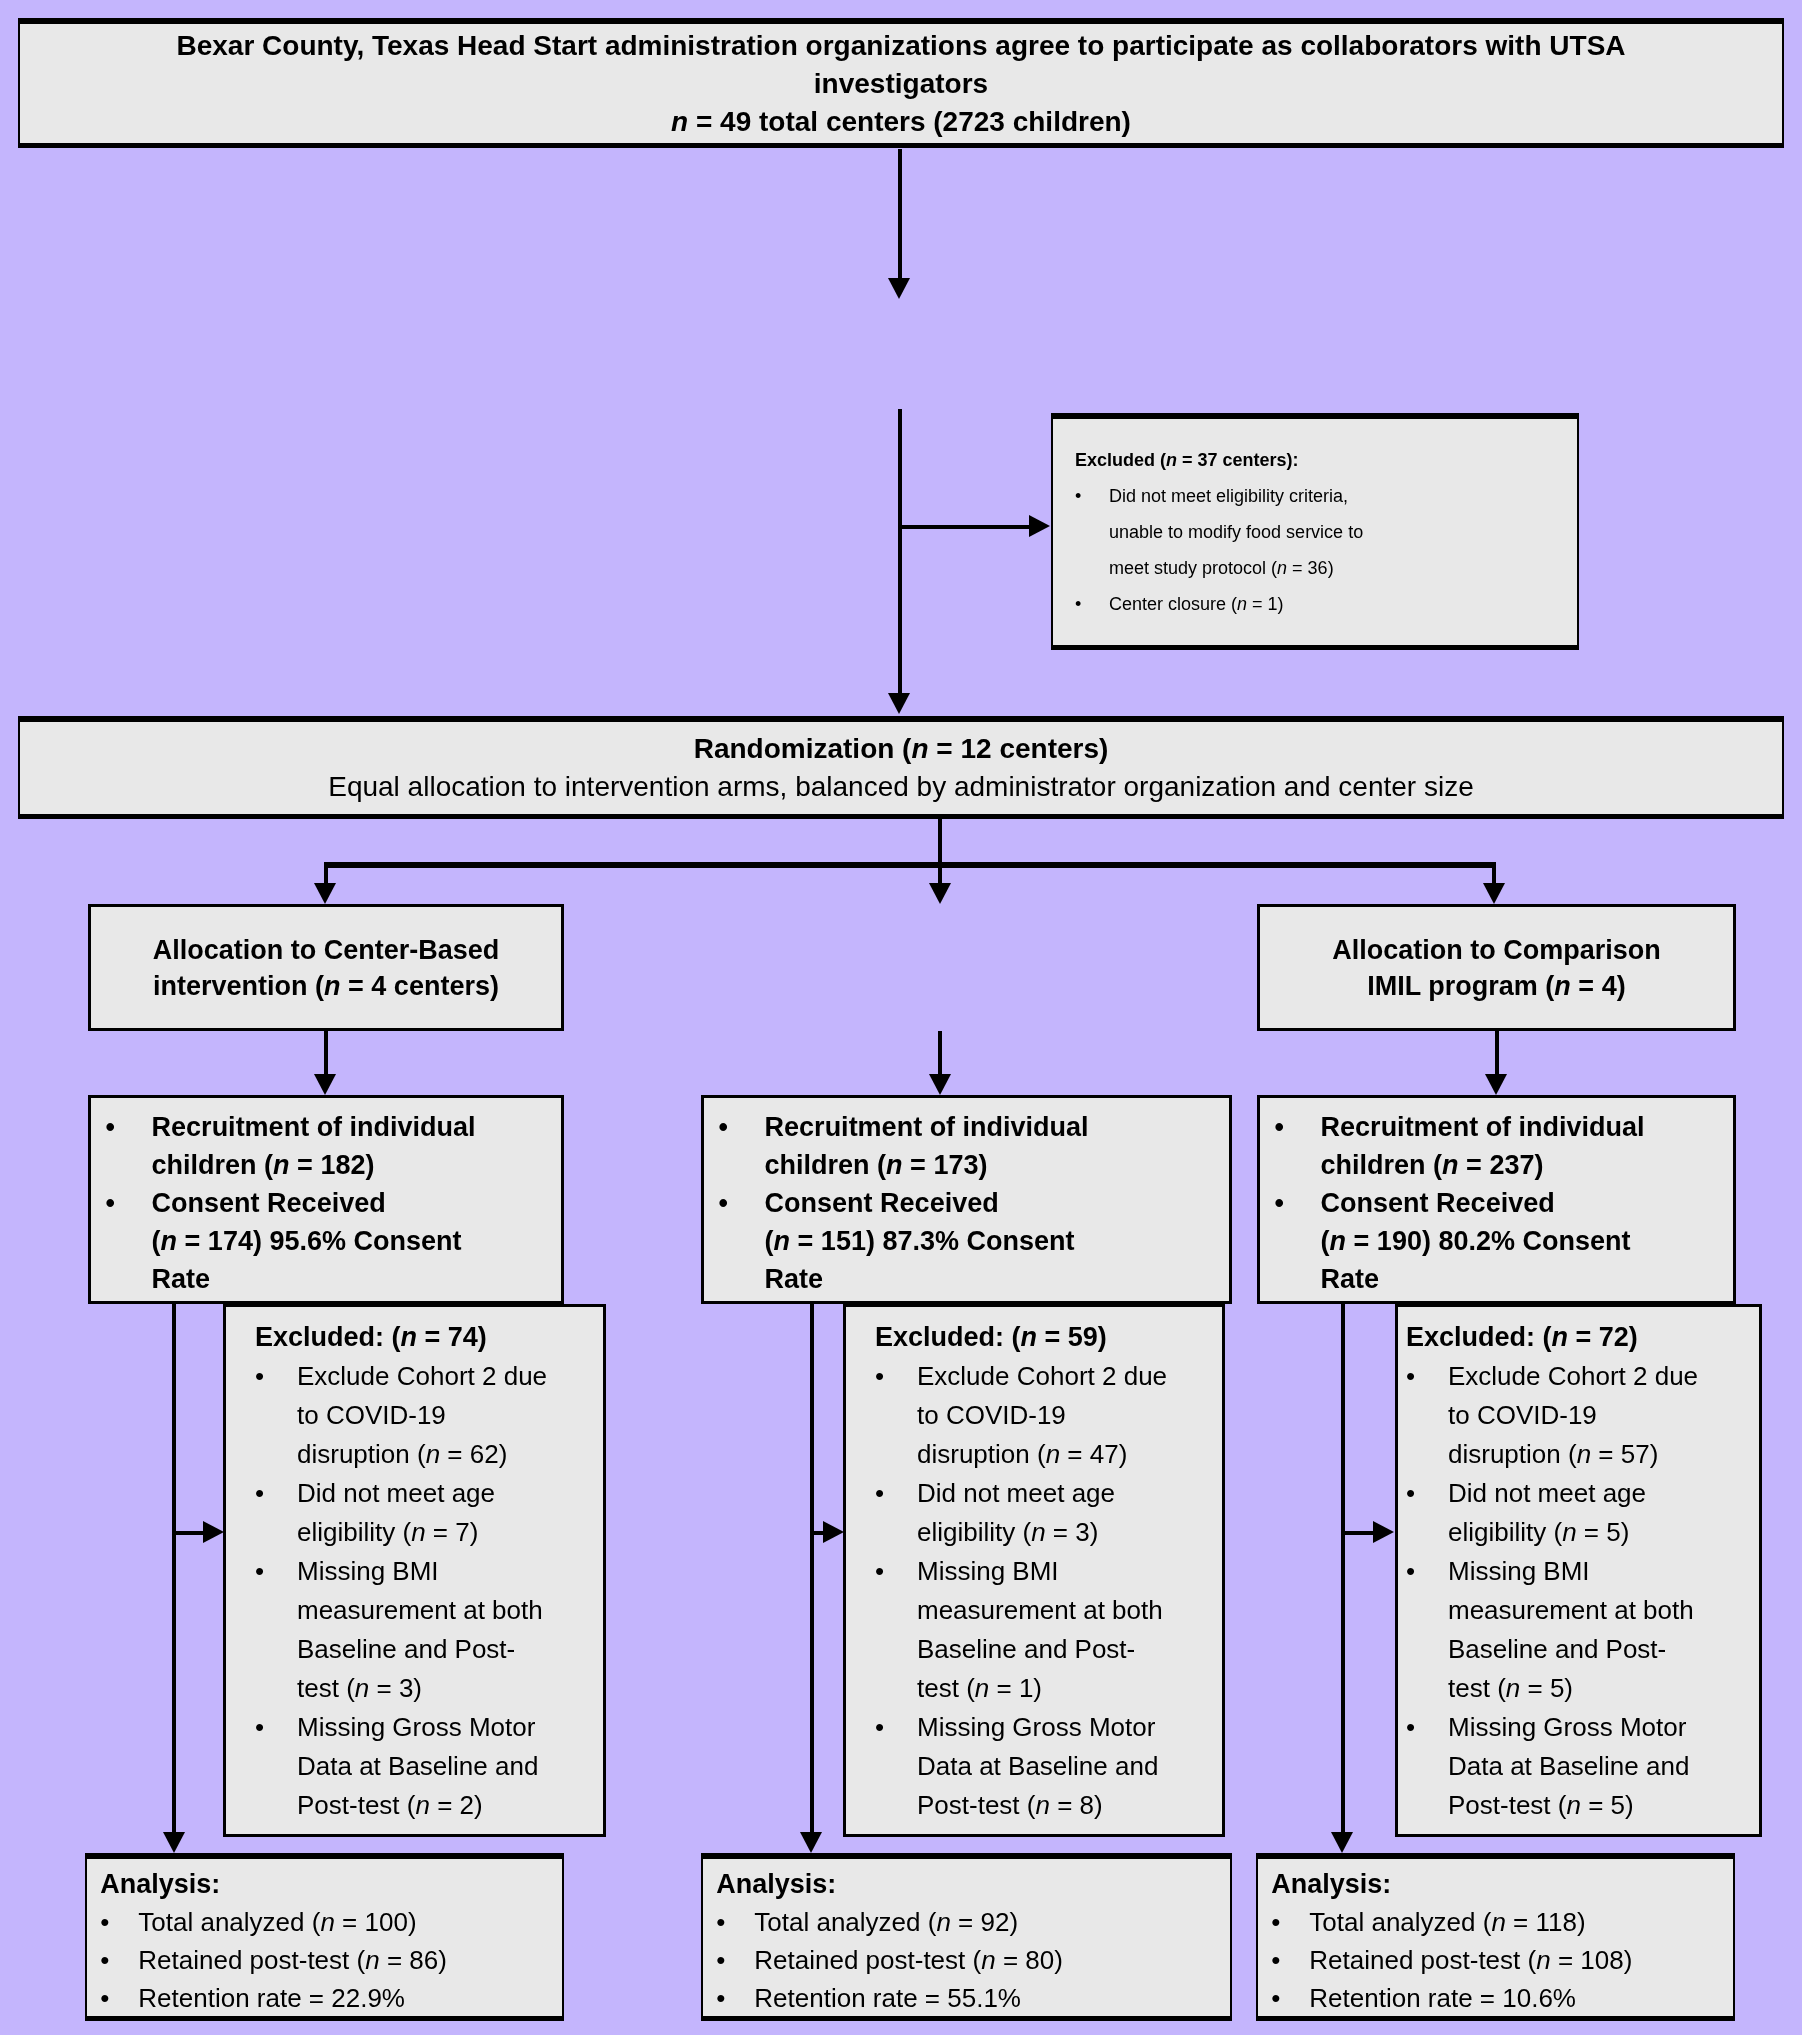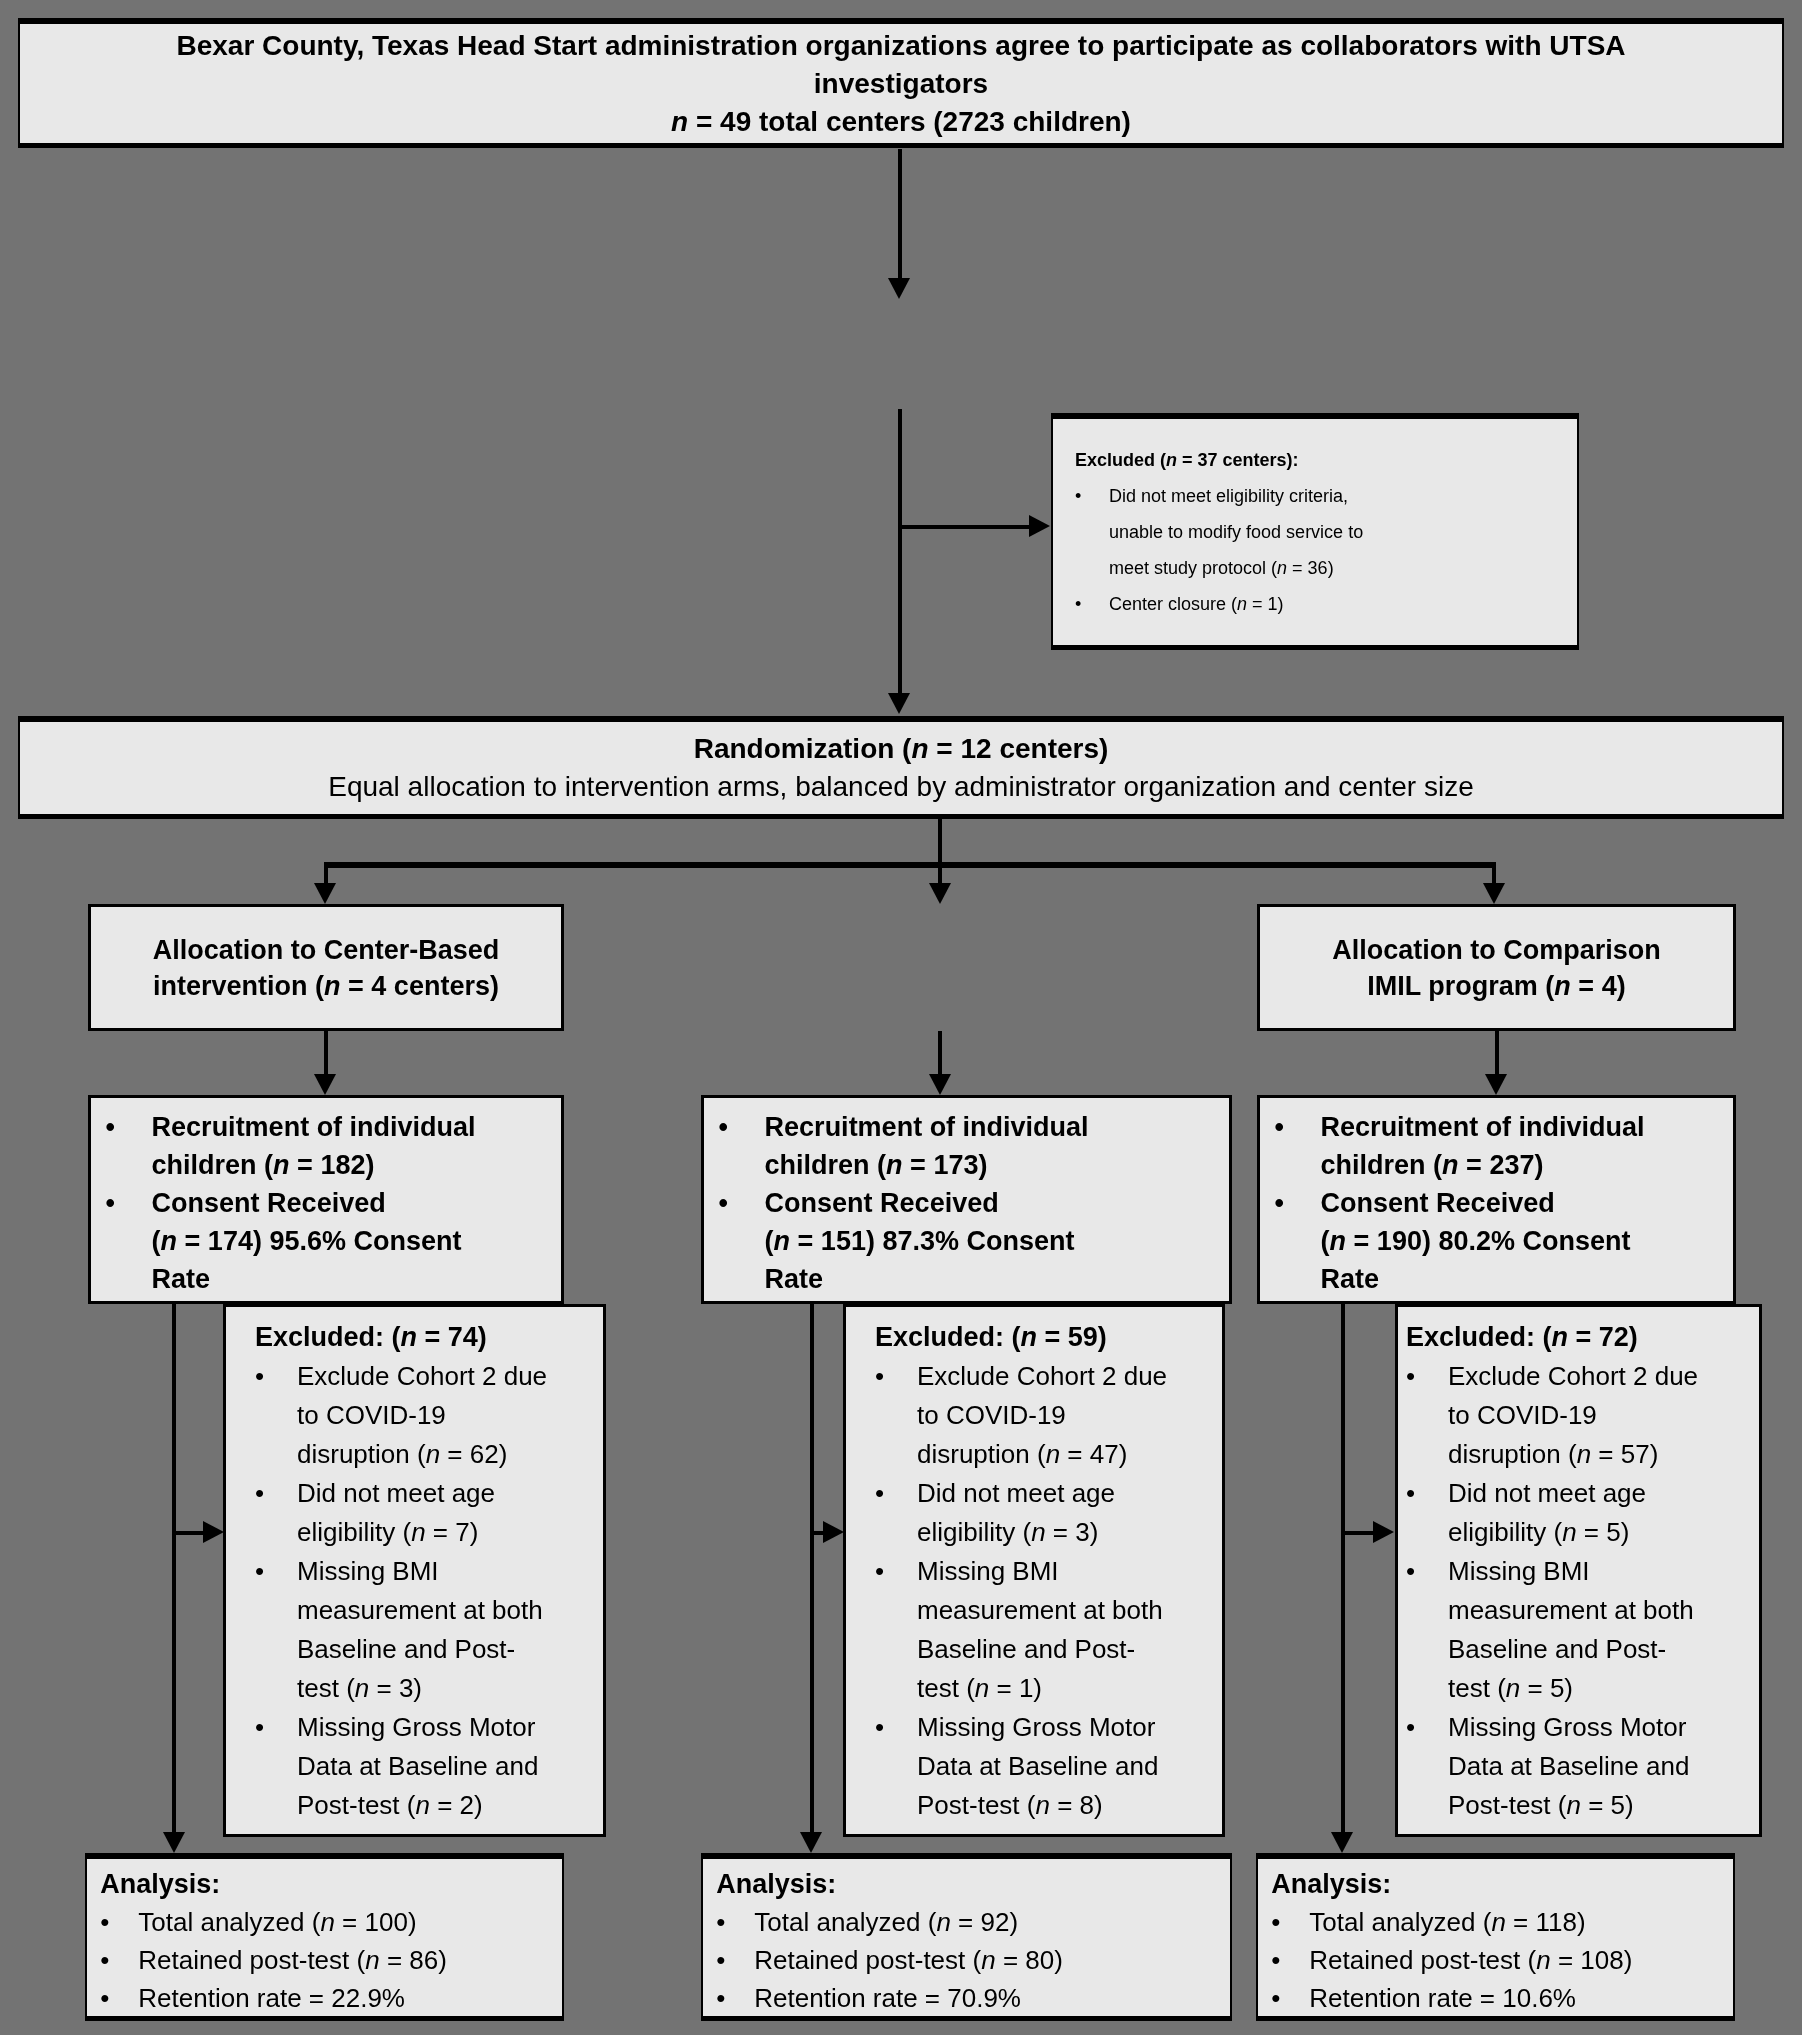--- a/index.html
+++ b/index.html
@@ -1,17 +1,17 @@
 <!DOCTYPE html>
 <html style="font-size:9.7px"><head>
 <meta charset="utf-8">
 <style>
   html,body{margin:0;padding:0;background:#ffffff;}
   #canvas{
-    position:relative;width:1802px;height:2035px;background:#737373;
+    position:relative;width:1802px;height:2035px;background:#c4b5fd;
     font-family:"Liberation Sans",sans-serif;color:#000;text-decoration:underline;
   }
   .box{
     position:absolute;background:#e8e8e8;border:3.6px solid #000;box-sizing:border-box;
   }
   .box.heavy{border-top-width:6.7px;border-bottom-width:5.5px;border-left-width:2.4px;border-right-width:2.4px;}
   .centered{display:flex;flex-direction:column;align-items:center;justify-content:center;text-align:center;}
   .pre{white-space:pre-line;}
   .top-box{font-size:28px;font-weight:bold;line-height:38px;padding:0 12px;}
   .assess-box{font-size:28px;font-weight:bold;line-height:36px;}
@@ -276,21 +276,21 @@
         <div class="bullet">
           <span class="marker">•</span>
           <span class="btext">Total analyzed (<i>n</i> = 92)</span>
         </div>
         <div class="bullet">
           <span class="marker">•</span>
           <span class="btext">Retained post-test (<i>n</i> = 80)</span>
         </div>
         <div class="bullet">
           <span class="marker">•</span>
-          <span class="btext">Retention rate = 70.9%</span>
+          <span class="btext">Retention rate = 55.1%</span>
         </div>
       </div>
   </div>
   <div class="box heavy ana-box" style="left:1256px;top:1853px;width:479px;height:168px;">
     <div class="title">Analysis:</div>
     <div>
         <div class="bullet">
           <span class="marker">•</span>
           <span class="btext">Total analyzed (<i>n</i> = 118)</span>
         </div>

